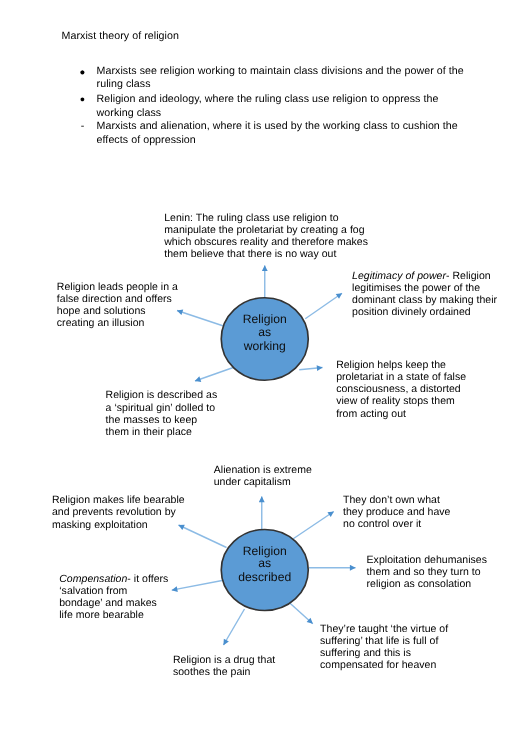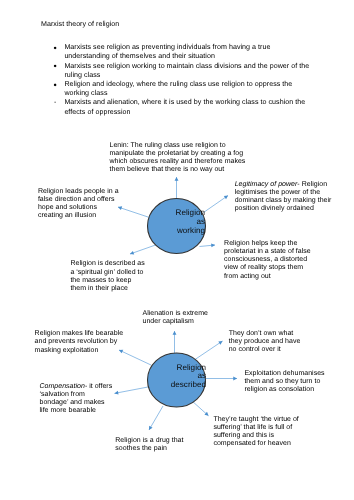--- a/index.html
+++ b/index.html
@@ -12,31 +12,31 @@
   .bullets{position:absolute;left:54.2px;top:43.2px;width:258px;font-size:7.1px;letter-spacing:0.04px;line-height:9.2px;}
   .bl{position:relative;padding-left:10.2px;margin:0;}
   .bl .mk{position:absolute;left:-0.8px;top:0.5px;width:10px;text-align:left;font-size:9.2px;line-height:9.2px;}
   .bl .dash{font-size:7.1px;line-height:9.2px;top:0;left:-0.3px;}
 
   svg.diag{position:absolute;left:0;top:0;width:354px;height:500px;overflow:visible;}
 
   .note{position:absolute;font-size:7.0px;line-height:8.15px;letter-spacing:0.02px;}
   .note i{font-style:italic;}
 
-  .clbl{position:absolute;text-align:right;font-size:8.1px;line-height:8.9px;letter-spacing:0.02px;color:#0d0d0d;}
+  .clbl{position:absolute;text-align:center;font-size:8.1px;line-height:8.9px;letter-spacing:0.02px;color:#0d0d0d;}
 </style>
 </head>
 <body>
 
 <div class="page">
 
   <div id="title">Marxist theory of religion</div>
 
   <div class="bullets">
-    <div class="bl"><span class="mk">•</span><span>Marxists see religion as preventing individuals from having a true understanding of themselves and their situation</span></div>
+    <div class="bl"><span class="mk">•</span></div>
     <div class="bl"><span class="mk">•</span><span>Marxists see religion working to maintain class divisions and the power of the ruling class</span></div>
     <div class="bl"><span class="mk">•</span></div>
     <div class="bl"><span class="mk dash">-</span><span>Religion and ideology, where the ruling class use religion to oppress the working class</span></div>
     <div class="bl"><span class="mk dash">-</span><span>Marxists and alienation, where it is used by the working class to cushion the effects of oppression</span></div>
   </div>
 
   <svg class="diag" viewBox="0 0 354 500">
     <defs>
       <marker id="ah" markerWidth="6" markerHeight="6" refX="4.45" refY="2.15" orient="auto" markerUnits="userSpaceOnUse">
         <path d="M0.7,0.2 L4.55,2.15 L0.7,4.1 Z" fill="#4a8fce"></path>

